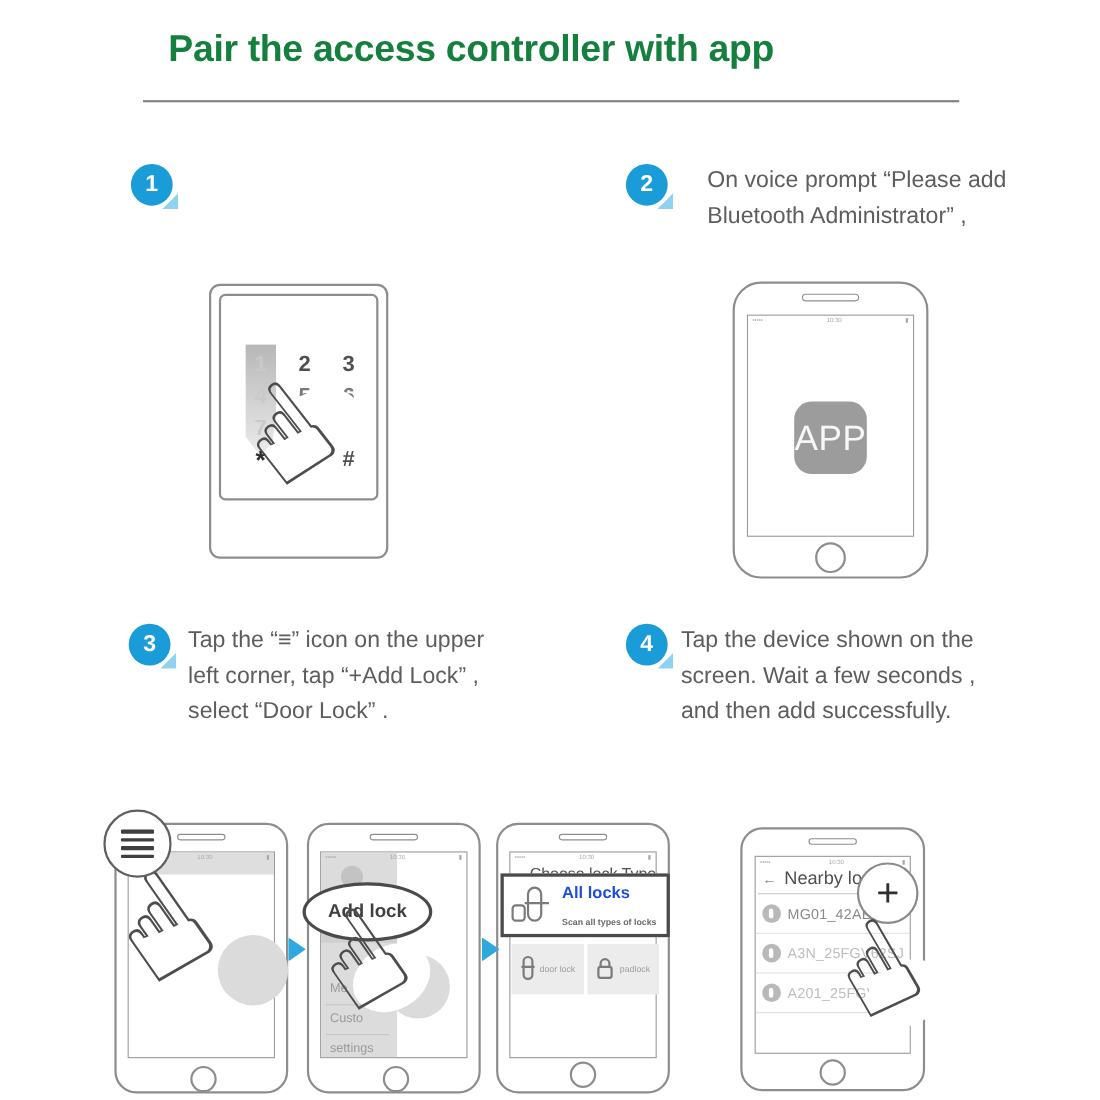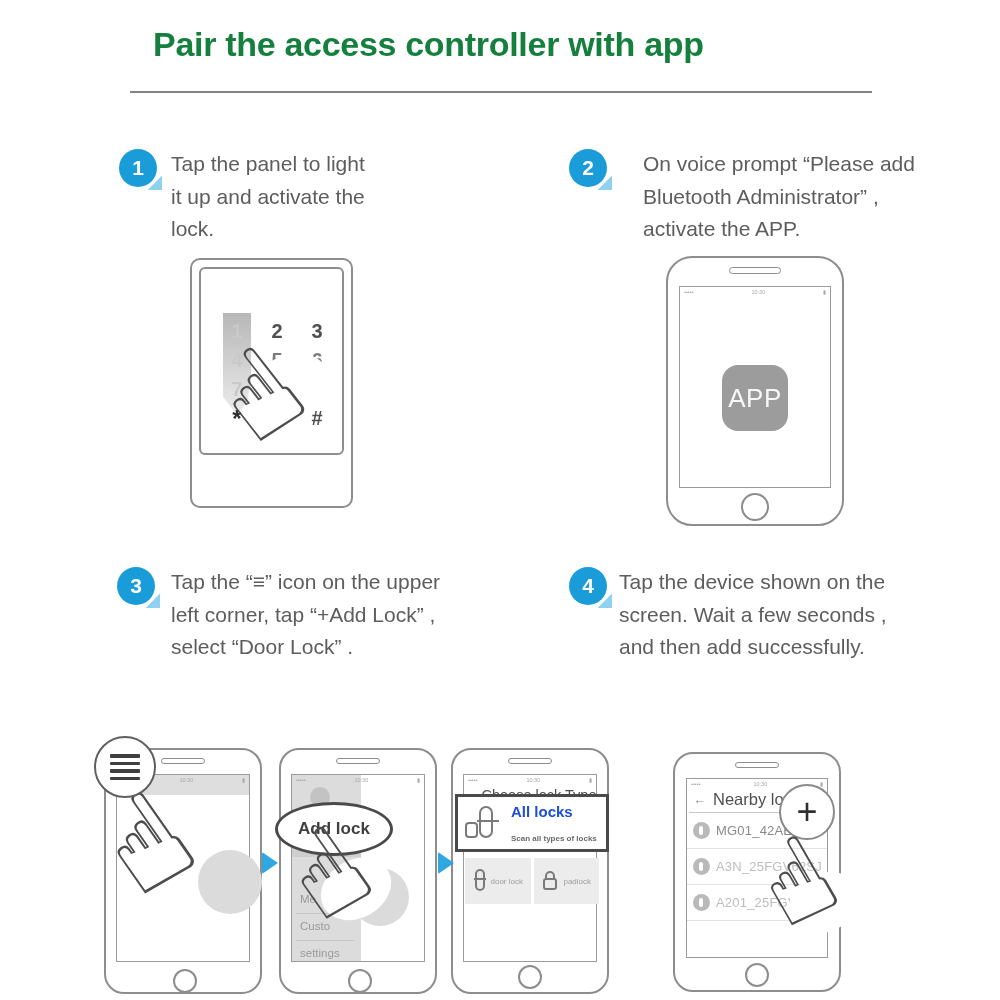--- a/index.html
+++ b/index.html
@@ -84,21 +84,21 @@
   .kc-mid   { color:#7a7a7a; }
   .kc-hide  { color:transparent; }
   .kc-star  { color:#2f2f2f; font-size:24px; }
   
   .phone-app { left:666px; top:256px; width:178px; height:270px; border-radius:26px; }
   .phone-app .screen { left:11px; right:11px; top:28px; bottom:36px; }
   .app-icon {
     position:absolute; left:50%; top:78px; transform:translateX(-50%);
     width:66px; height:66px; border-radius:16px; background:#9c9c9c;
     display:flex; align-items:center; justify-content:center;
-    color:#f7f7f7; font-size:26px; letter-spacing:.5px; font-weight:400;
+    color:#f7f7f7; font-size:32px; letter-spacing:.5px; font-weight:400;
   }
   .phone-app .homebtn { width:28px; height:28px; bottom:3px; }
   
   .sphone { width:158px; height:246px; border-radius:20px; overflow:visible; }
   .sphone .speaker { width:44px; height:6px; top:8px; }
   .sphone .screen { left:10px; right:10px; top:24px; bottom:30px; }
   .sphone .homebtn { width:24px; height:24px; bottom:3px; }
   
   .p1-header { position:absolute; left:0; right:0; top:0; height:20px; background:#dedede; }
   .menu-circle {
@@ -178,29 +178,23 @@
   </div>
   <div class="badge" style="left:117px; top:567px;">
     <div class="tail"></div>
     <div class="circle">3</div>
   </div>
   <div class="badge" style="left:569px; top:567px;">
     <div class="tail"></div>
     <div class="circle">4</div>
   </div>
 
-  <div class="step-text" style="left:171px; top:148px;">
-    <div>Tap the panel to light</div>
-    <div>it up and activate the</div>
-    <div>lock.</div>
-  </div>
   <div class="step-text" style="left:619px; top:148px;margin-left:24px;">
     <div>On voice prompt “Please add</div>
     <div>Bluetooth Administrator” ,</div>
-    <div>activate the APP.</div>
   </div>
   <div class="step-text" style="left:171px; top:566px;">
     <div>Tap the “≡” icon on the upper</div>
     <div>left corner, tap “+Add Lock” ,</div>
     <div>select “Door Lock” .</div>
   </div>
   <div class="step-text" style="left:619px; top:566px;">
     <div>Tap the device shown on the</div>
     <div>screen. Wait a few seconds ,</div>
     <div>and then add successfully.</div>

